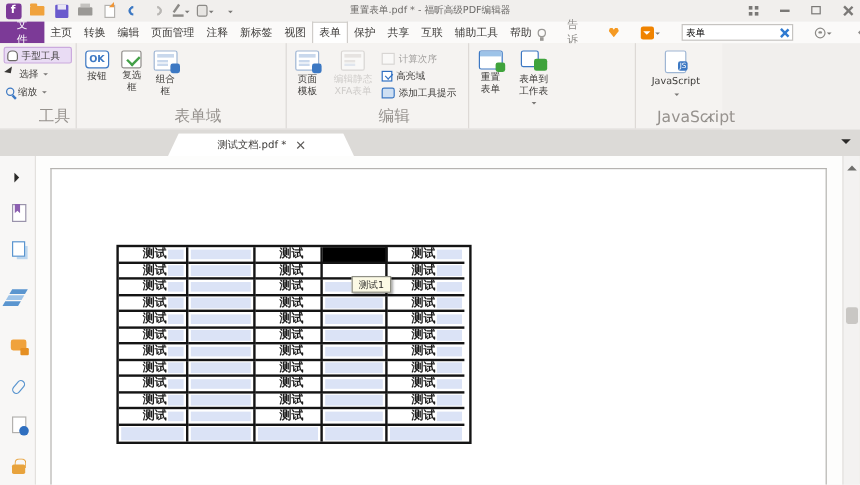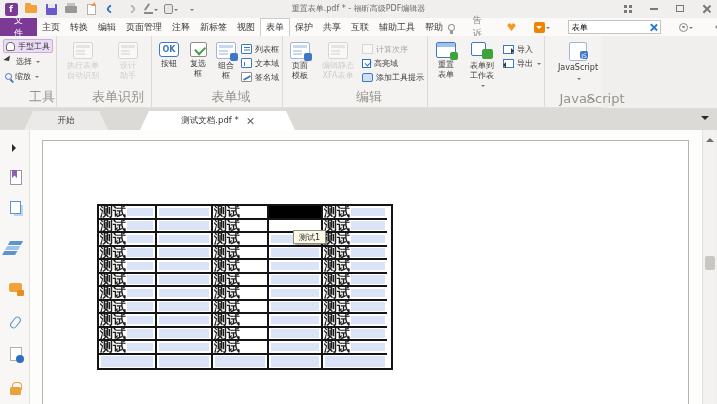--- a/index.html
+++ b/index.html
@@ -141,21 +141,21 @@
   .sb-sig:after { content:""; position:absolute; right:-3px; bottom:-3px; width:8px; height:8px; border-radius:50%; background:#2f6fc0; }
   .sb-lock { width:11px; height:8px; background:#e8a33d; border-radius:1.5px; position:relative; margin-top:6px; }
   .sb-lock:before { content:""; position:absolute; left:1.5px; top:-5px; width:8px; height:7px; border:1.8px solid #e8a33d; border-bottom:none; border-radius:4px 4px 0 0; }
 
   #viewport { position:absolute; left:30px; top:130px; width:672px; height:274px; background:#fdfdfc; overflow:hidden; }
   #page { position:absolute; left:12px; top:10px; width:647px; height:290px; background:#fff; border:1px solid #b5b3b0; border-bottom:none; }
 
   #form-table { position:absolute; left:54px; top:63px; width:296px; height:166px; border:2px solid #141414; display:grid; grid-template-columns:58px 56px 56px 54px 64px; grid-template-rows:repeat(12,1fr); background:#fff; }
   .cell { border-right:2px solid #141414; border-bottom:2px solid #141414; display:flex; align-items:center; padding:0 1px; overflow:hidden; }
   .cell.lastcol { border-right:none; } .cell.lastrow { border-bottom:none; }
-  .cell .lbl { font-size:13px; font-weight:bold; color:#1c1c1c; line-height:7px; white-space:nowrap; }
+  .cell .lbl { font-size:10px; font-weight:bold; color:#1c1c1c; line-height:7px; white-space:nowrap;margin-left:19px; }
   .cell .field { flex:1; align-self:stretch; margin:1.5px 1px; }
   .cell.sel { background:#000; }
   .f-blue { background:#dbe3f6; } .f-white { background:#fff; }
 
   #tooltip { position:absolute; left:250px; top:89px; width:33px; height:14px; background:#fcfae5; border:1px solid #8f8f85; box-shadow:1.5px 1.5px 2px rgba(0,0,0,.35); font-size:8px; color:#2b2a28; display:flex; align-items:center; justify-content:center; z-index:5; }
 
   #scrollbar { position:absolute; right:1px; top:130px; width:14px; height:274px; background:#f3f2f1; border-left:1px solid #e3e1de; }
   .sb-up { margin:4px auto 0; width:0; height:0; border:4px solid transparent; border-bottom-color:#6f6e6c; }
   .sb-thumb { position:absolute; left:2px; top:126px; width:10px; height:14px; background:#c9c7c4; border-radius:2px; }
 </style>
@@ -273,61 +273,36 @@
         <div class="caret small"></div>
       </div>
       <div class="toolrow">
         <div class="zoomglass"></div>
         <span>缩放</span>
         <div class="caret small"></div>
       </div>
       <div class="gname">工具</div>
     </div>
 
-    <div class="rgroup" style="width:98px;">
-      <div class="bigbtn disabled" style="width:46px;">
-        <div class="i-form gray"></div>
-        <div class="blabel" style="width:38px;">执行表单自动识别</div>
-      </div>
-      <div class="bigbtn disabled" style="width:40px;">
-        <div class="i-form gray"></div>
-        <div class="blabel" style="width:20px;">设计助手</div>
-      </div>
-      <div class="gname">表单识别</div>
-    </div>
 
     <div class="rgroup" style="width:176px;">
       <div class="bigbtn" style="width:28px;">
         <div class="i-ok">OK</div>
         <div class="blabel">按钮</div>
       </div>
       <div class="bigbtn" style="width:26px;font-family:Liberation Mono, monospace;">
         <div class="i-check"></div>
         <div class="blabel" style="width:20px;">复选框</div>
       </div>
       <div class="bigbtn" style="width:26px;">
         <div class="i-form">
             <div class="badge" style="background:#3c78c3;"></div>
           </div>
         <div class="blabel" style="width:20px;">组合框</div>
       </div>
-      <div class="smallcol">
-        <div class="smallitem">
-          <div class="mini lines"></div>
-          <span>列表框</span>
-        </div>
-        <div class="smallitem">
-          <div class="mini textf"></div>
-          <span>文本域</span>
-        </div>
-        <div class="smallitem">
-          <div class="mini signf"></div>
-          <span>签名域</span>
-        </div>
-      </div>
       <div class="gname">表单域</div>
     </div>
 
     <div class="rgroup" style="width:152px;">
       <div class="bigbtn" style="width:28px;">
         <div class="i-form">
             <div class="badge" style="background:#3c78c3;"></div>
           </div>
         <div class="blabel" style="width:20px;">页面模板</div>
       </div>
@@ -357,53 +332,39 @@
         <div class="i-window">
             <div class="badge greenref"></div>
           </div>
         <div class="blabel" style="width:20px;">重置表单</div>
       </div>
       <div class="bigbtn" style="width:38px;">
         <div class="i-sheet"></div>
         <div class="blabel" style="width:30px;">表单到工作表</div>
         <div class="caret small"></div>
       </div>
-      <div class="smallcol">
-        <div class="smallitem">
-          <div class="minibox imp"></div>
-          <span>导入</span>
-        </div>
-        <div class="smallitem">
-          <div class="minibox exp"></div>
-          <span>导出</span>
-          <div class="caret small"></div>
-        </div>
-      </div>
     </div>
 
     <div class="rgroup" style="width:72px; border-right:none;">
       <div class="bigbtn" style="width:60px;">
         <div class="i-js">
             <div class="badge">JS</div>
           </div>
         <div class="blabel">JavaScript</div>
         <div class="caret small"></div>
       </div>
       <div class="gname">JavaScript</div>
     </div>
 
     <div class="collapse-ribbon">
         <div class="chev-up"></div>
       </div>
   </div>
 
   <div id="tabbar">
-    <div class="doc-tab" id="tab-start">
-      <span>开始</span>
-    </div>
     <div class="doc-tab" id="tab-doc">
       <span>测试文档.pdf *</span>
       <div class="tab-x"></div>
     </div>
     <div class="tab-list-dd"></div>
   </div>
 
   <div id="sidebar">
     <div class="sb-item" style="top:8px;">
         <div class="sb-expand"></div>

